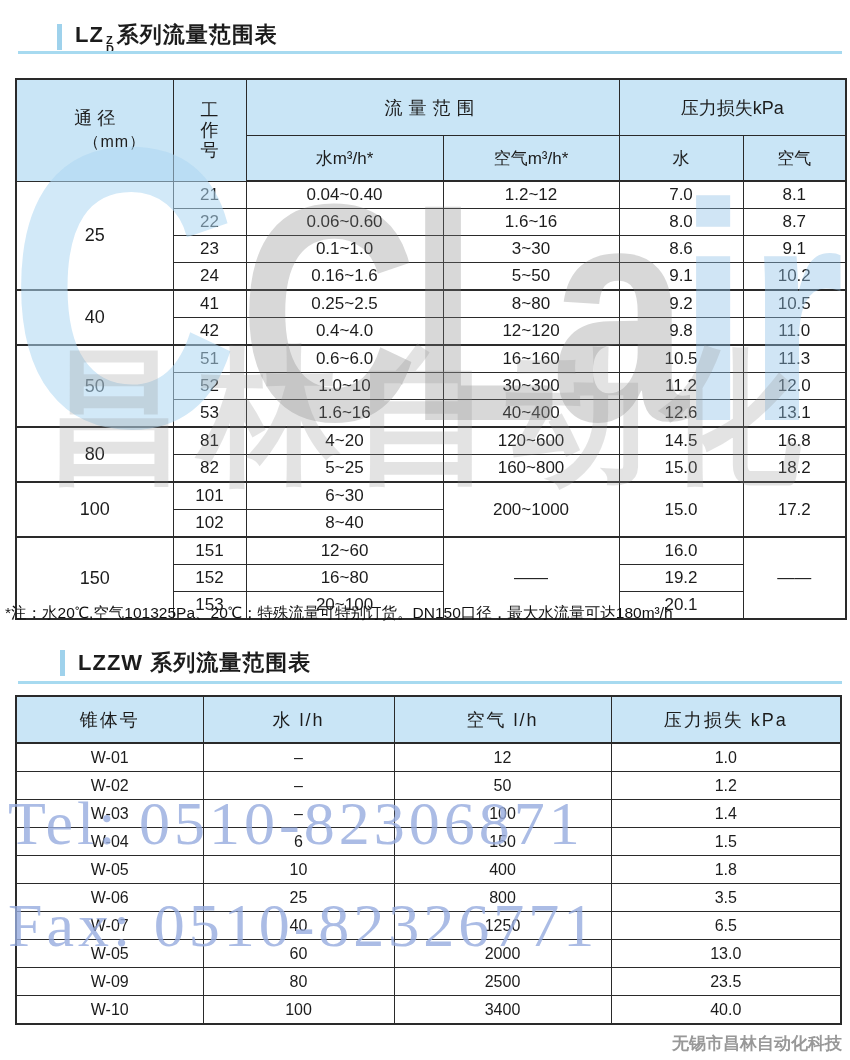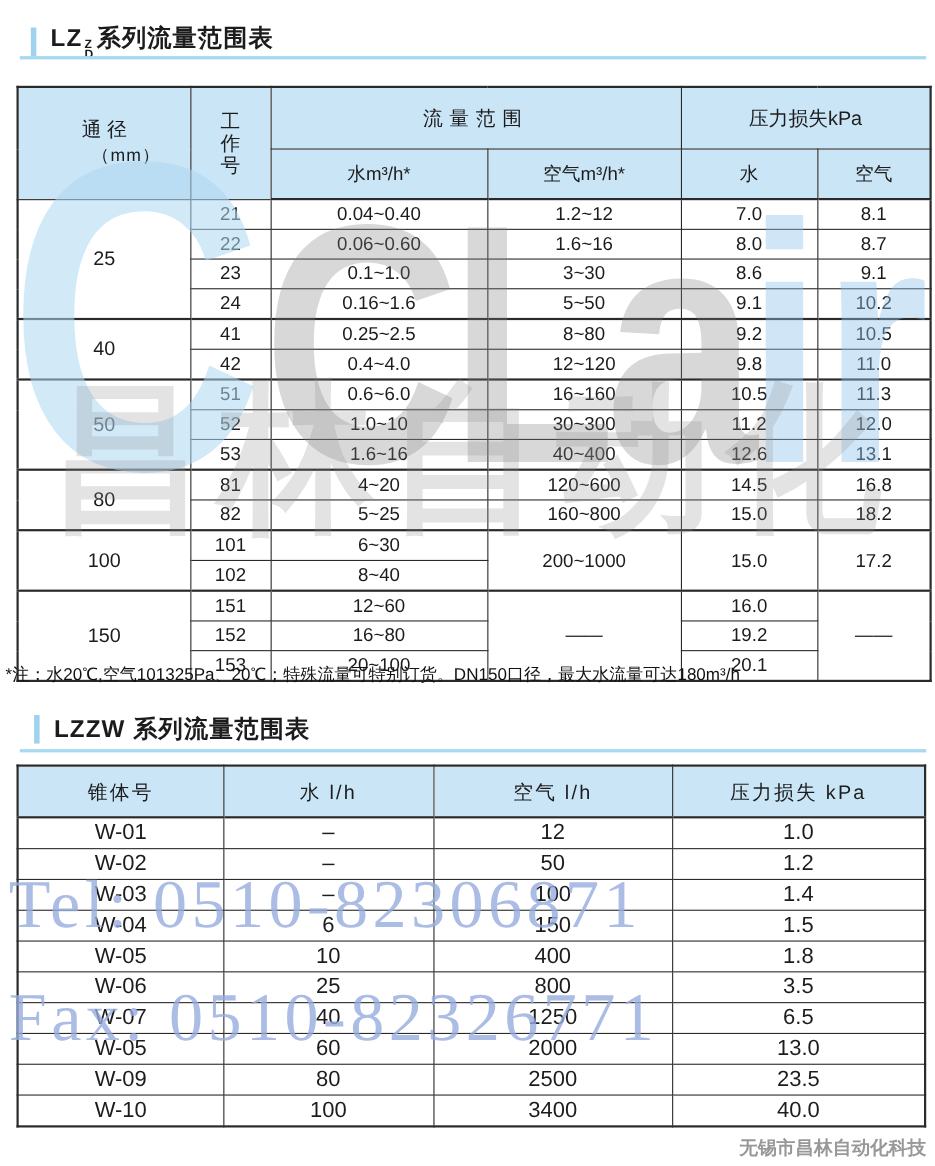--- a/index.html
+++ b/index.html
@@ -2,21 +2,21 @@
 <html><head>
 <meta charset="utf-8">
 <style>
   html,body{margin:0;padding:0;}
   body{
     width:850px;height:1060px;position:relative;overflow:hidden;
     background:#ffffff;color:#1c1c1c;
     font-family:"Liberation Sans", sans-serif;
   }
   
-  .sec-title{position:absolute;display:flex;align-items:center;}
+  .sec-title{position:absolute;display:flex;align-items:center;margin-left:29px;}
   .accent-bar{display:inline-block;width:5px;height:26px;background:#9fd2ec;margin-right:13px;}
   .title-text{font-size:22px;font-weight:bold;letter-spacing:1px;white-space:nowrap;}
   .stack{display:inline-flex;flex-direction:column;font-size:11px;line-height:9px;font-weight:bold;vertical-align:-2px;margin:0 2px;}
   .title-underline{position:absolute;left:18px;width:824px;height:3px;background:#a7daf0;}
   #title1{left:28px;top:20px;}
   #uline1{top:51px;}
   #title2{left:31px;top:648px;}
   #uline2{top:681px;}
 
   
@@ -29,21 +29,21 @@
   #t1 thead tr.h2 th{border-bottom:2px solid #2a2a2a;}
   #t1 tbody td{height:26px;font-size:17px;}
   #t1 tbody td.dia{font-size:18px;}
   #t1 tr.grp td{border-top:2px solid #2a2a2a;}
   .hdr-2line{line-height:24px;font-size:18px;}
   .hdr-2line .sub-line{font-size:16px;letter-spacing:1px;padding-left:40px;}
   .vtext{width:20px;margin:0 auto;word-break:break-all;line-height:20px;font-size:18px;}
   .spread{letter-spacing:6px;}
   #t2{left:15px;top:695px;width:825px;border:2px solid #2a2a2a;}
   #t2 thead th{height:45px;font-size:18px;border-bottom:2px solid #2a2a2a;letter-spacing:2px;}
-  #t2 tbody td{height:27px;font-size:20px;}
+  #t2 tbody td{height:27px;font-size:16px;}
 
   
   .note{position:absolute;left:5px;font-size:15.5px;white-space:nowrap;color:#111;}
   #note1{top:603px;}
   #note2{top:1062px;font-weight:normal;margin-top:24px;}
 
   
   .wm{position:absolute;inset:0;pointer-events:none;z-index:6;}
   .wm > div{position:absolute;white-space:nowrap;}
   .wm-logo{left:8px;top:58px;height:420px;display:flex;align-items:flex-end;

